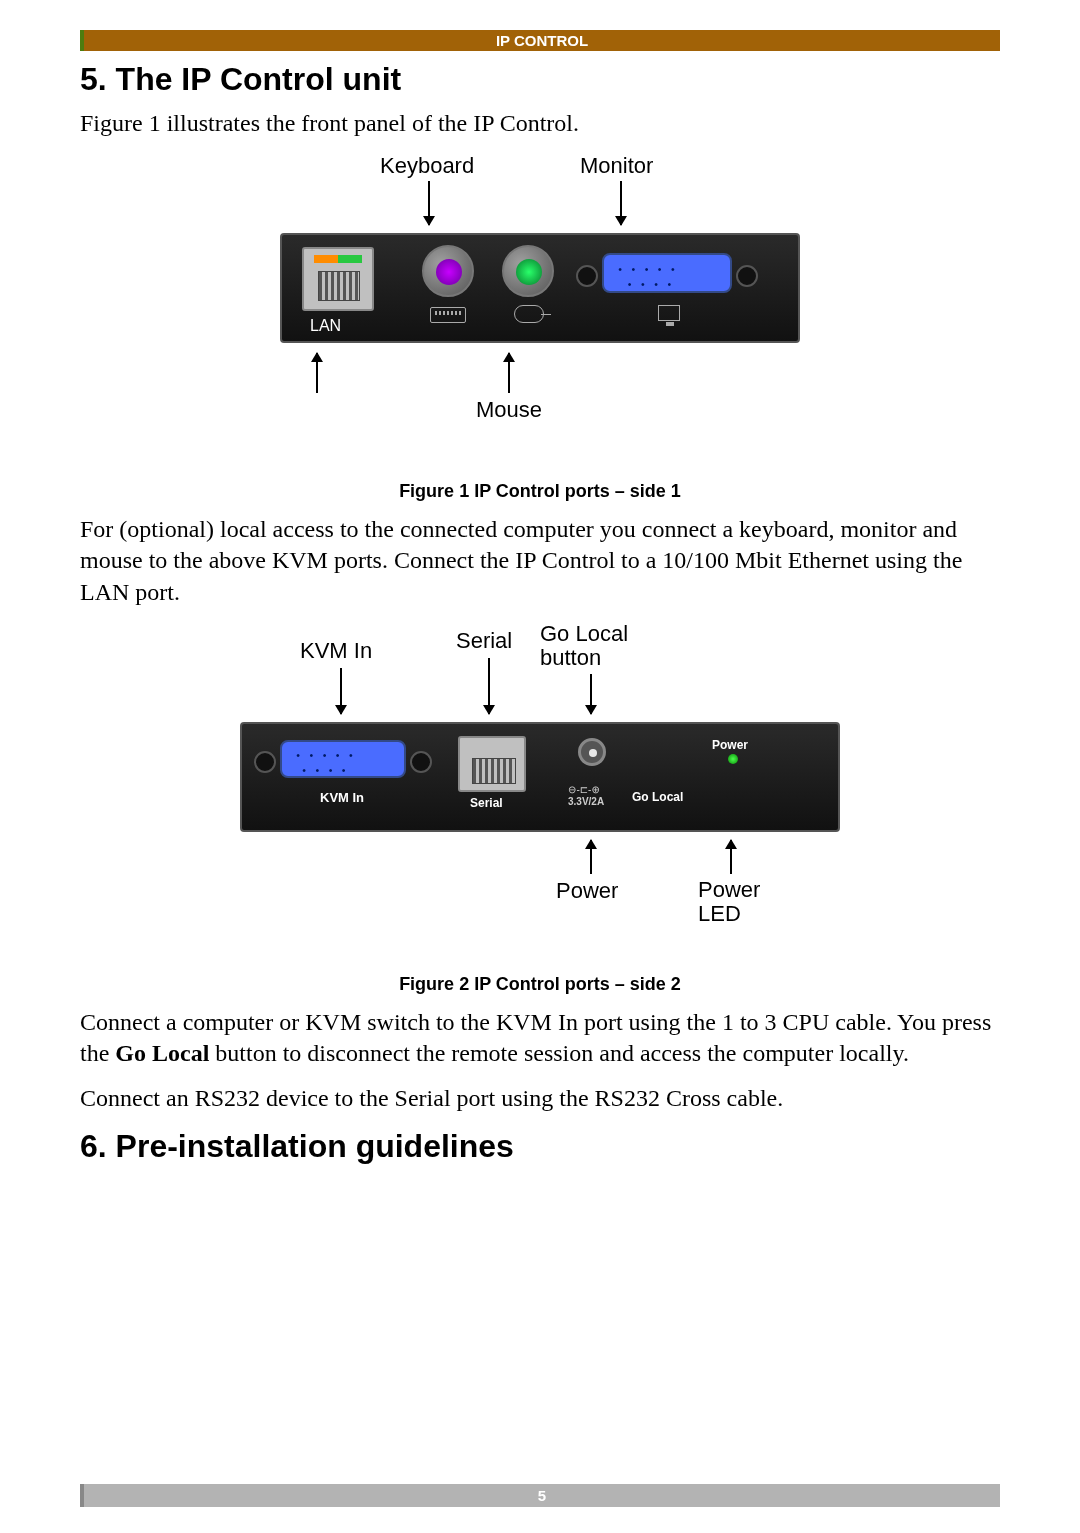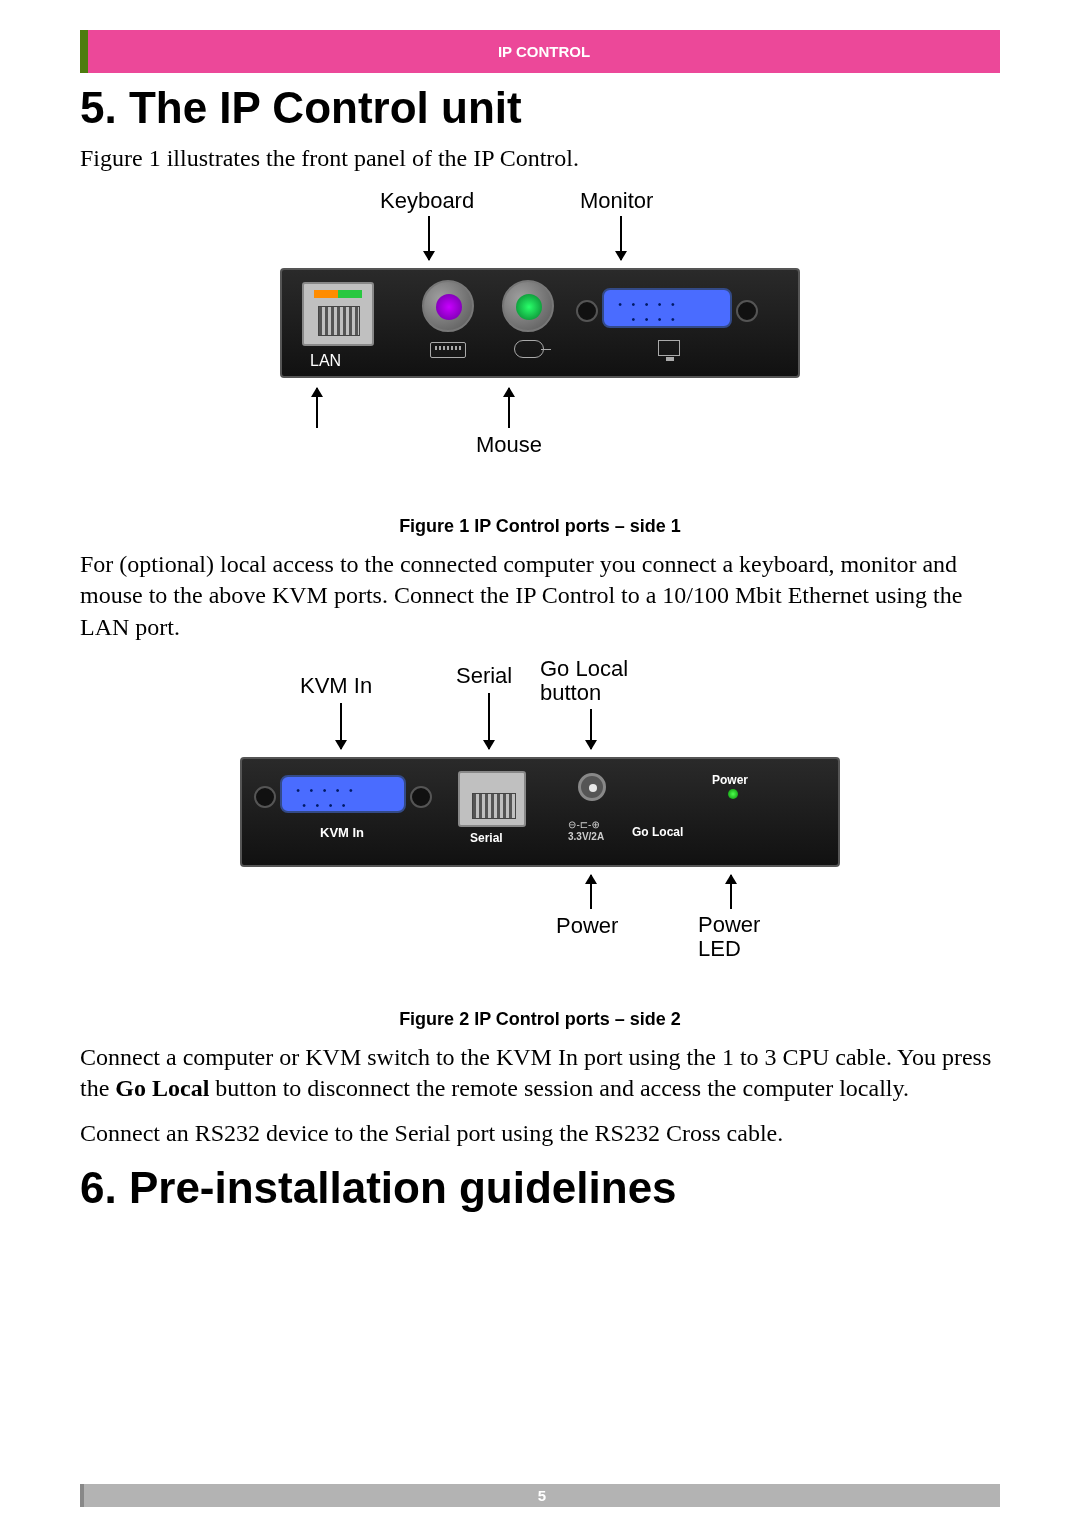--- a/index.html
+++ b/index.html
@@ -7,55 +7,55 @@
     width: 1080px;
     height: 1533px;
     font-family: "Times New Roman", serif;
     background: #fff;
     color: #000;
     position: relative;
   }
   .header-bar {
     width: 920px;
     margin: 30px auto 0;
-    background: #ec4899;
-    border-left: 8px solid #4d7c0f;
-    padding: 13px 0;
+    background: #a16207;
+    border-left: 4px solid #4d7c0f;
+    padding: 2px 0;
     text-align: center;
     font-family: Arial, sans-serif;
     font-size: 15px;
     font-weight: bold;
     color: #fff;
   }
   .content {
     width: 920px;
     margin: 0 auto;
     padding-top: 6px;
   }
   h2.section {
     font-family: Arial, sans-serif;
     font-weight: bold;
-    font-size: 44px;
+    font-size: 32px;
     margin: 4px 0 10px 0;
   }
   p.body {
     font-size: 24px;
     line-height: 1.3;
     margin: 10px 0 14px 0;
   }
   .figwrap { text-align: center; }
   .caption {
     font-family: Arial, sans-serif;
     font-weight: bold;
     font-size: 18px;
     text-align: center;
     margin: 4px 0 12px 0;
   }
   
-  .fig1 { display: inline-block; position: relative; width: 560px; height: 320px; text-align: right; }
+  .fig1 { display: inline-block; position: relative; width: 560px; height: 320px; text-align: center; }
   .fig1 .lbl { position: absolute; font-family: Arial, sans-serif; font-size: 22px; color: #000; }
   .fig1 .device {
     position: absolute; left: 20px; top: 80px; width: 520px; height: 110px;
     background: linear-gradient(#2a2a2a,#111); border-radius: 4px; border: 2px solid #555;
   }
   .device .lan {
     position: absolute; left: 20px; top: 12px; width: 72px; height: 64px;
     background:#c0c0c0; border: 2px solid #888; border-radius:3px;
   }
   .device .lan::before{

